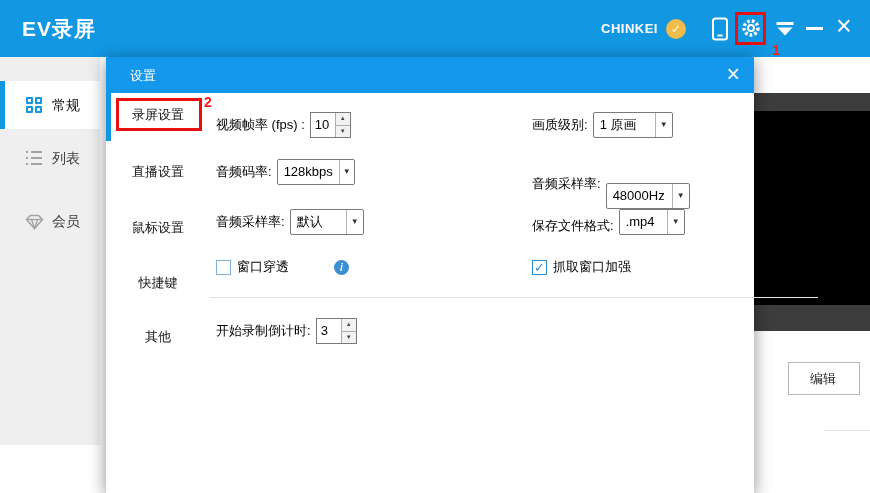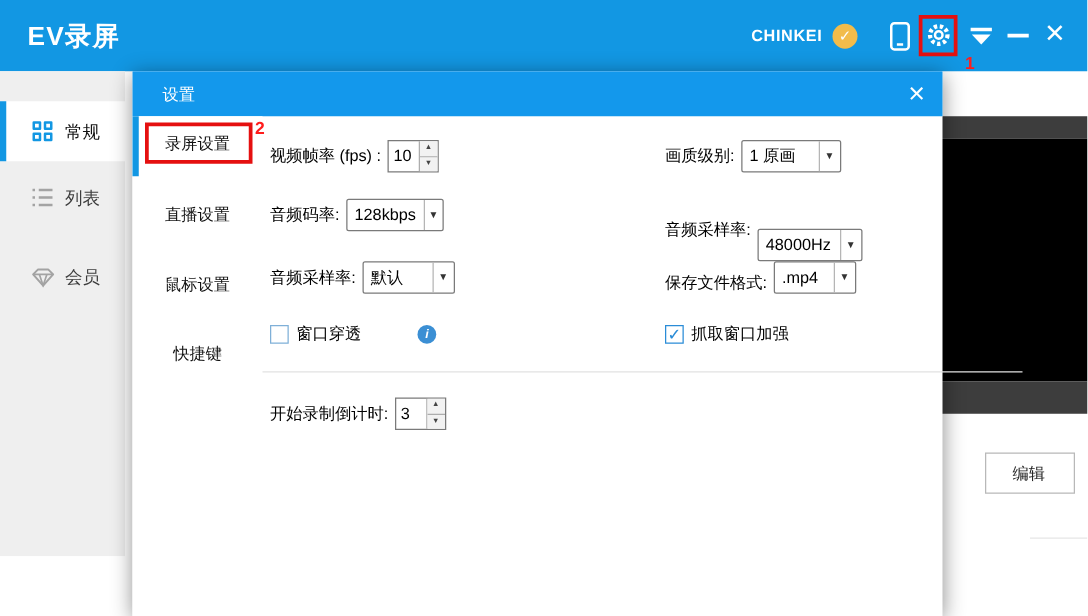--- a/index.html
+++ b/index.html
@@ -184,20 +184,21 @@
   </div>
 
   <div class="tab-col">
     <div class="tab-stripe"></div>
     <div class="tab-redbox"></div>
     <div class="ann-2">2</div>
     <div class="dlg-tab" style="top:70px;">直播设置</div>
     <div class="dlg-tab" style="top:13px;">录屏设置</div>
     <div class="dlg-tab" style="top:126px;">鼠标设置</div>
     <div class="dlg-tab" style="top:181px;">快捷键</div>
+    <div class="dlg-tab" style="top:235px;">其他</div>
   </div>
 
   <div class="row" style="left:110px; top:55px;">
     <span class="flabel">视频帧率 (fps) :</span>
     <div class="spin">
       <span class="spin-val">10</span>
       <div class="spin-btns">
         <span>▲</span>
         <span>▼</span>
       </div>

